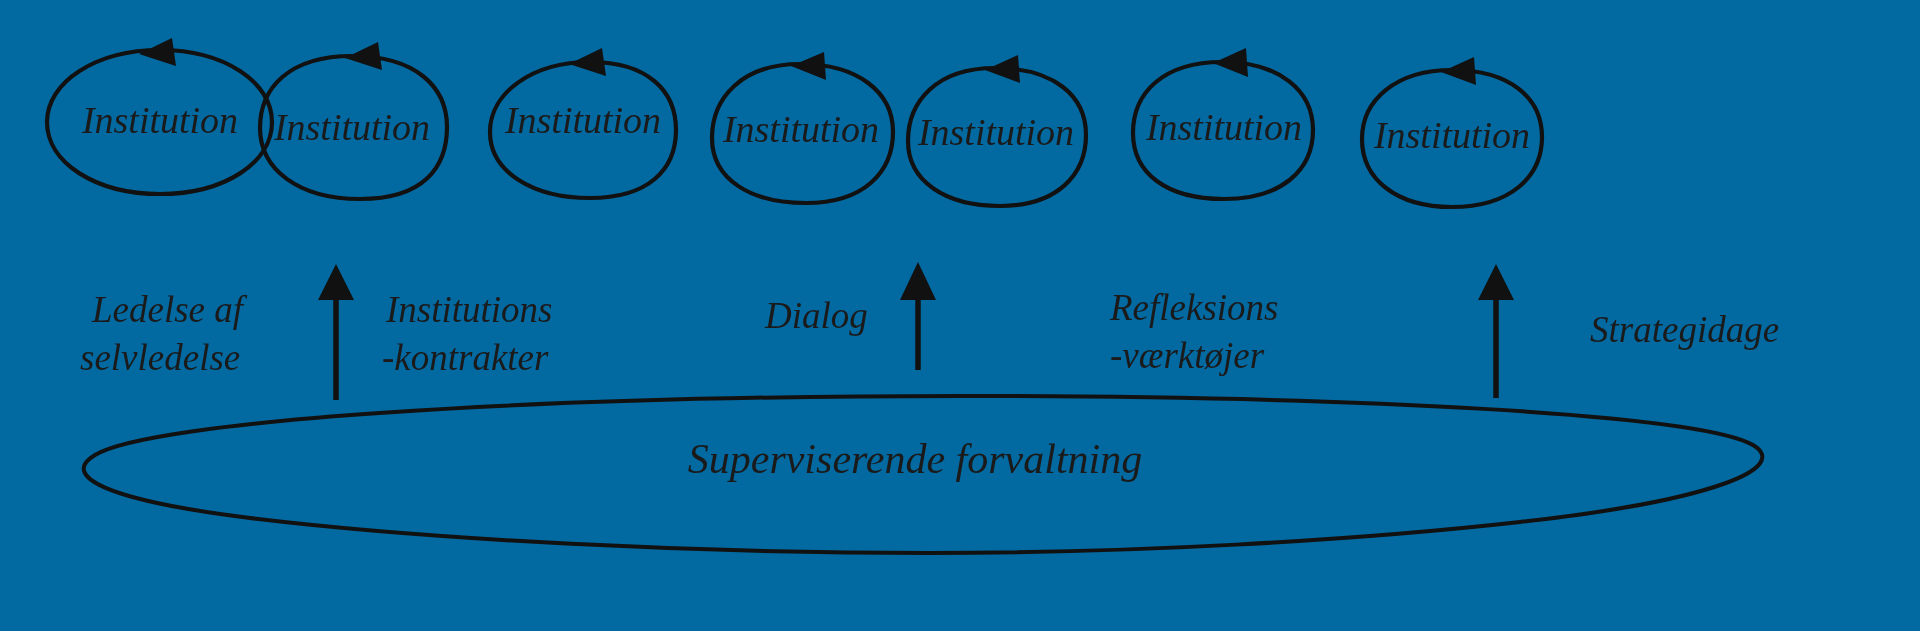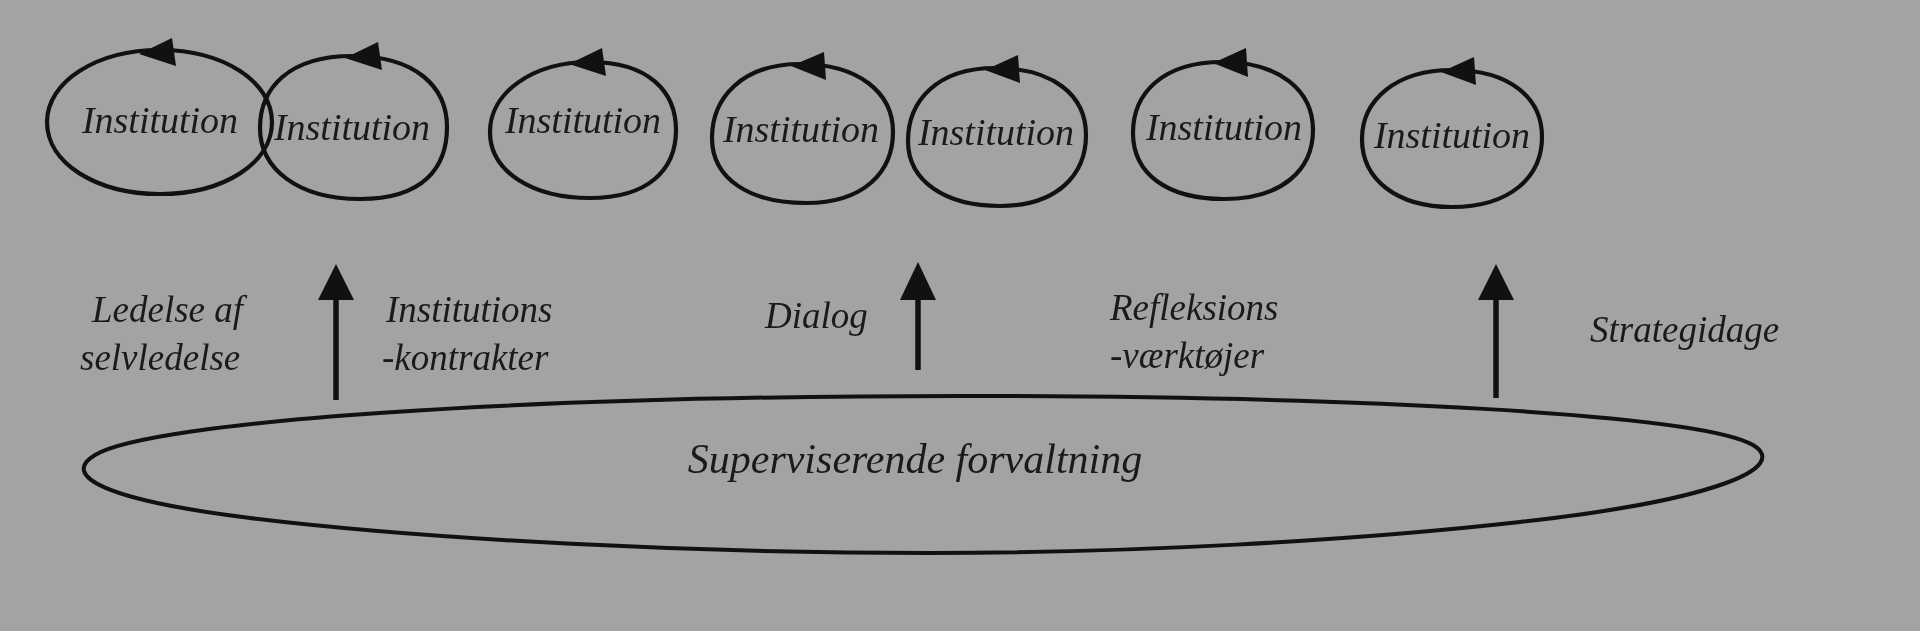--- a/index.html
+++ b/index.html
@@ -10,21 +10,21 @@
   body {
     width: 1920px;
     height: 631px;
     overflow: hidden;
     font-family: "Liberation Serif", "DejaVu Serif", serif;
   }
   #diagram-root {
     position: relative;
     width: 1920px;
     height: 631px;
-    background: #a3a3a3;
+    background: #0369a1;
   }
   svg.diagram-canvas {
     display: block;
     width: 1920px;
     height: 631px;
   }
   .shape-stroke {
     fill: none;
     stroke: #111111;
     stroke-width: 4.2;

